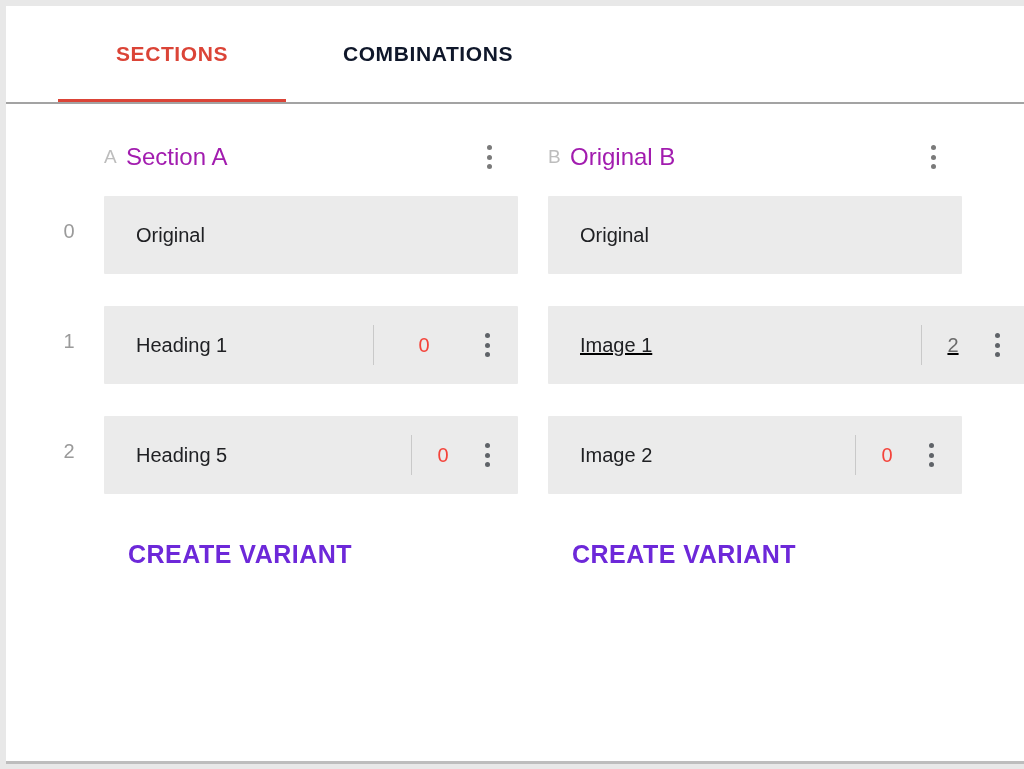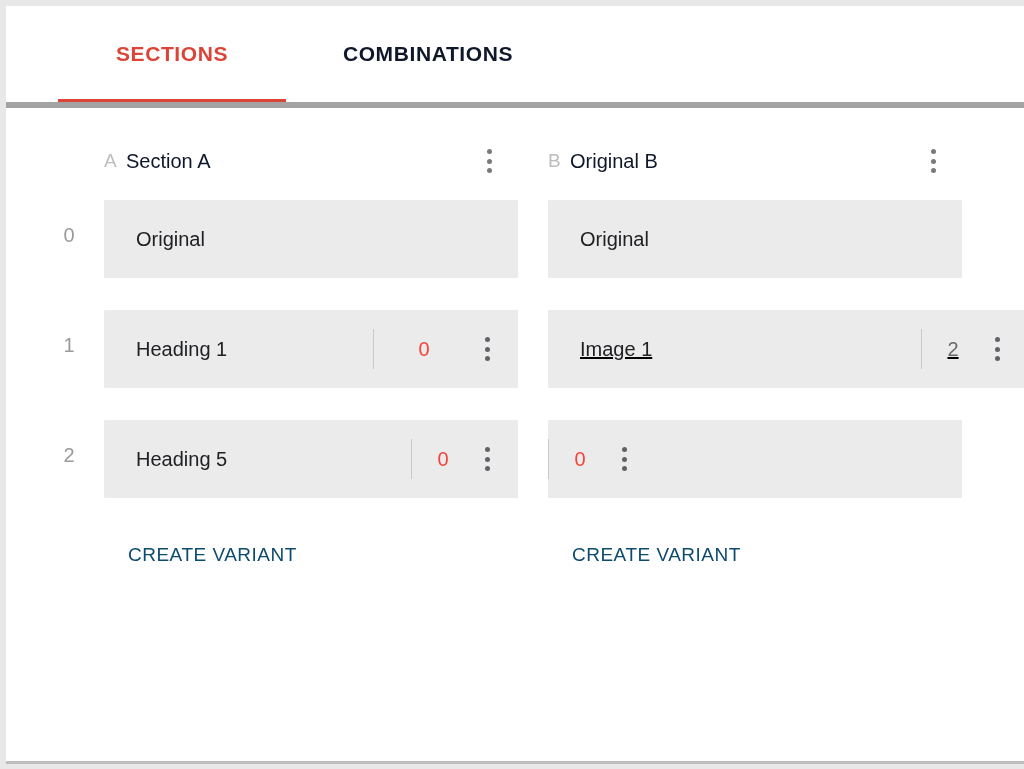--- a/index.html
+++ b/index.html
@@ -24,21 +24,21 @@
     background: #ffffff;
     border-bottom: 3px solid #bdbdbd;
     box-sizing: border-box;
     overflow: hidden;
   }
 
   
   .tabbar {
     position: relative;
     height: 96px;
-    border-bottom: 6px solid #a3a3a3;
+    border-bottom: 2px solid #a3a3a3;
   }
   .tab {
     position: absolute;
     top: 0;
     height: 96px;
     display: flex;
     align-items: center;
     justify-content: center;
     font-size: 21px;
     font-weight: bold;
@@ -105,22 +105,22 @@
     display: flex;
     align-items: center;
   }
   .sec-letter {
     font-size: 19px;
     color: #bdbdbd;
     width: 22px;
     flex: none;
   }
   .sec-title {
-    font-size: 20px;
-    color: #0f172a;
+    font-size: 24px;
+    color: #a21caf;
   }
 
   
   .kebab {
     position: absolute;
     width: 26px;
     height: 30px;
     display: flex;
     flex-direction: column;
     align-items: center;
@@ -200,24 +200,24 @@
     height: 5px;
     border-radius: 50%;
     background: #5f6368;
   }
 
   
   .create-row { position: relative; height: 70px; }
   .create-btn {
     position: absolute;
     top: 14px;
-    font-size: 19px;
-    font-weight: normal;
+    font-size: 25px;
+    font-weight: bold;
     letter-spacing: 0.5px;
-    color: #0c4a6e;
+    color: #6d28d9;
     cursor: pointer;
     user-select: none;
   }
   .cv-a { left: 122px; }
   .cv-b { left: 566px; }
 </style>
 </head>
 <body>
 
 <div class="card">
@@ -318,20 +318,21 @@
           <span class="chip-kebab">
             <span></span>
             <span></span>
             <span></span>
           </span>
         </div>
       </div>
 
       <div class="col-b">
         <div class="chip" style="left:0; top:0; width:414px;">
+          <span class="chip-label">Image 2</span>
           <span class="chip-sep"></span>
           <span class="chip-count count-zero">0</span>
           <span class="chip-kebab">
             <span></span>
             <span></span>
             <span></span>
           </span>
         </div>
       </div>
     </div>

